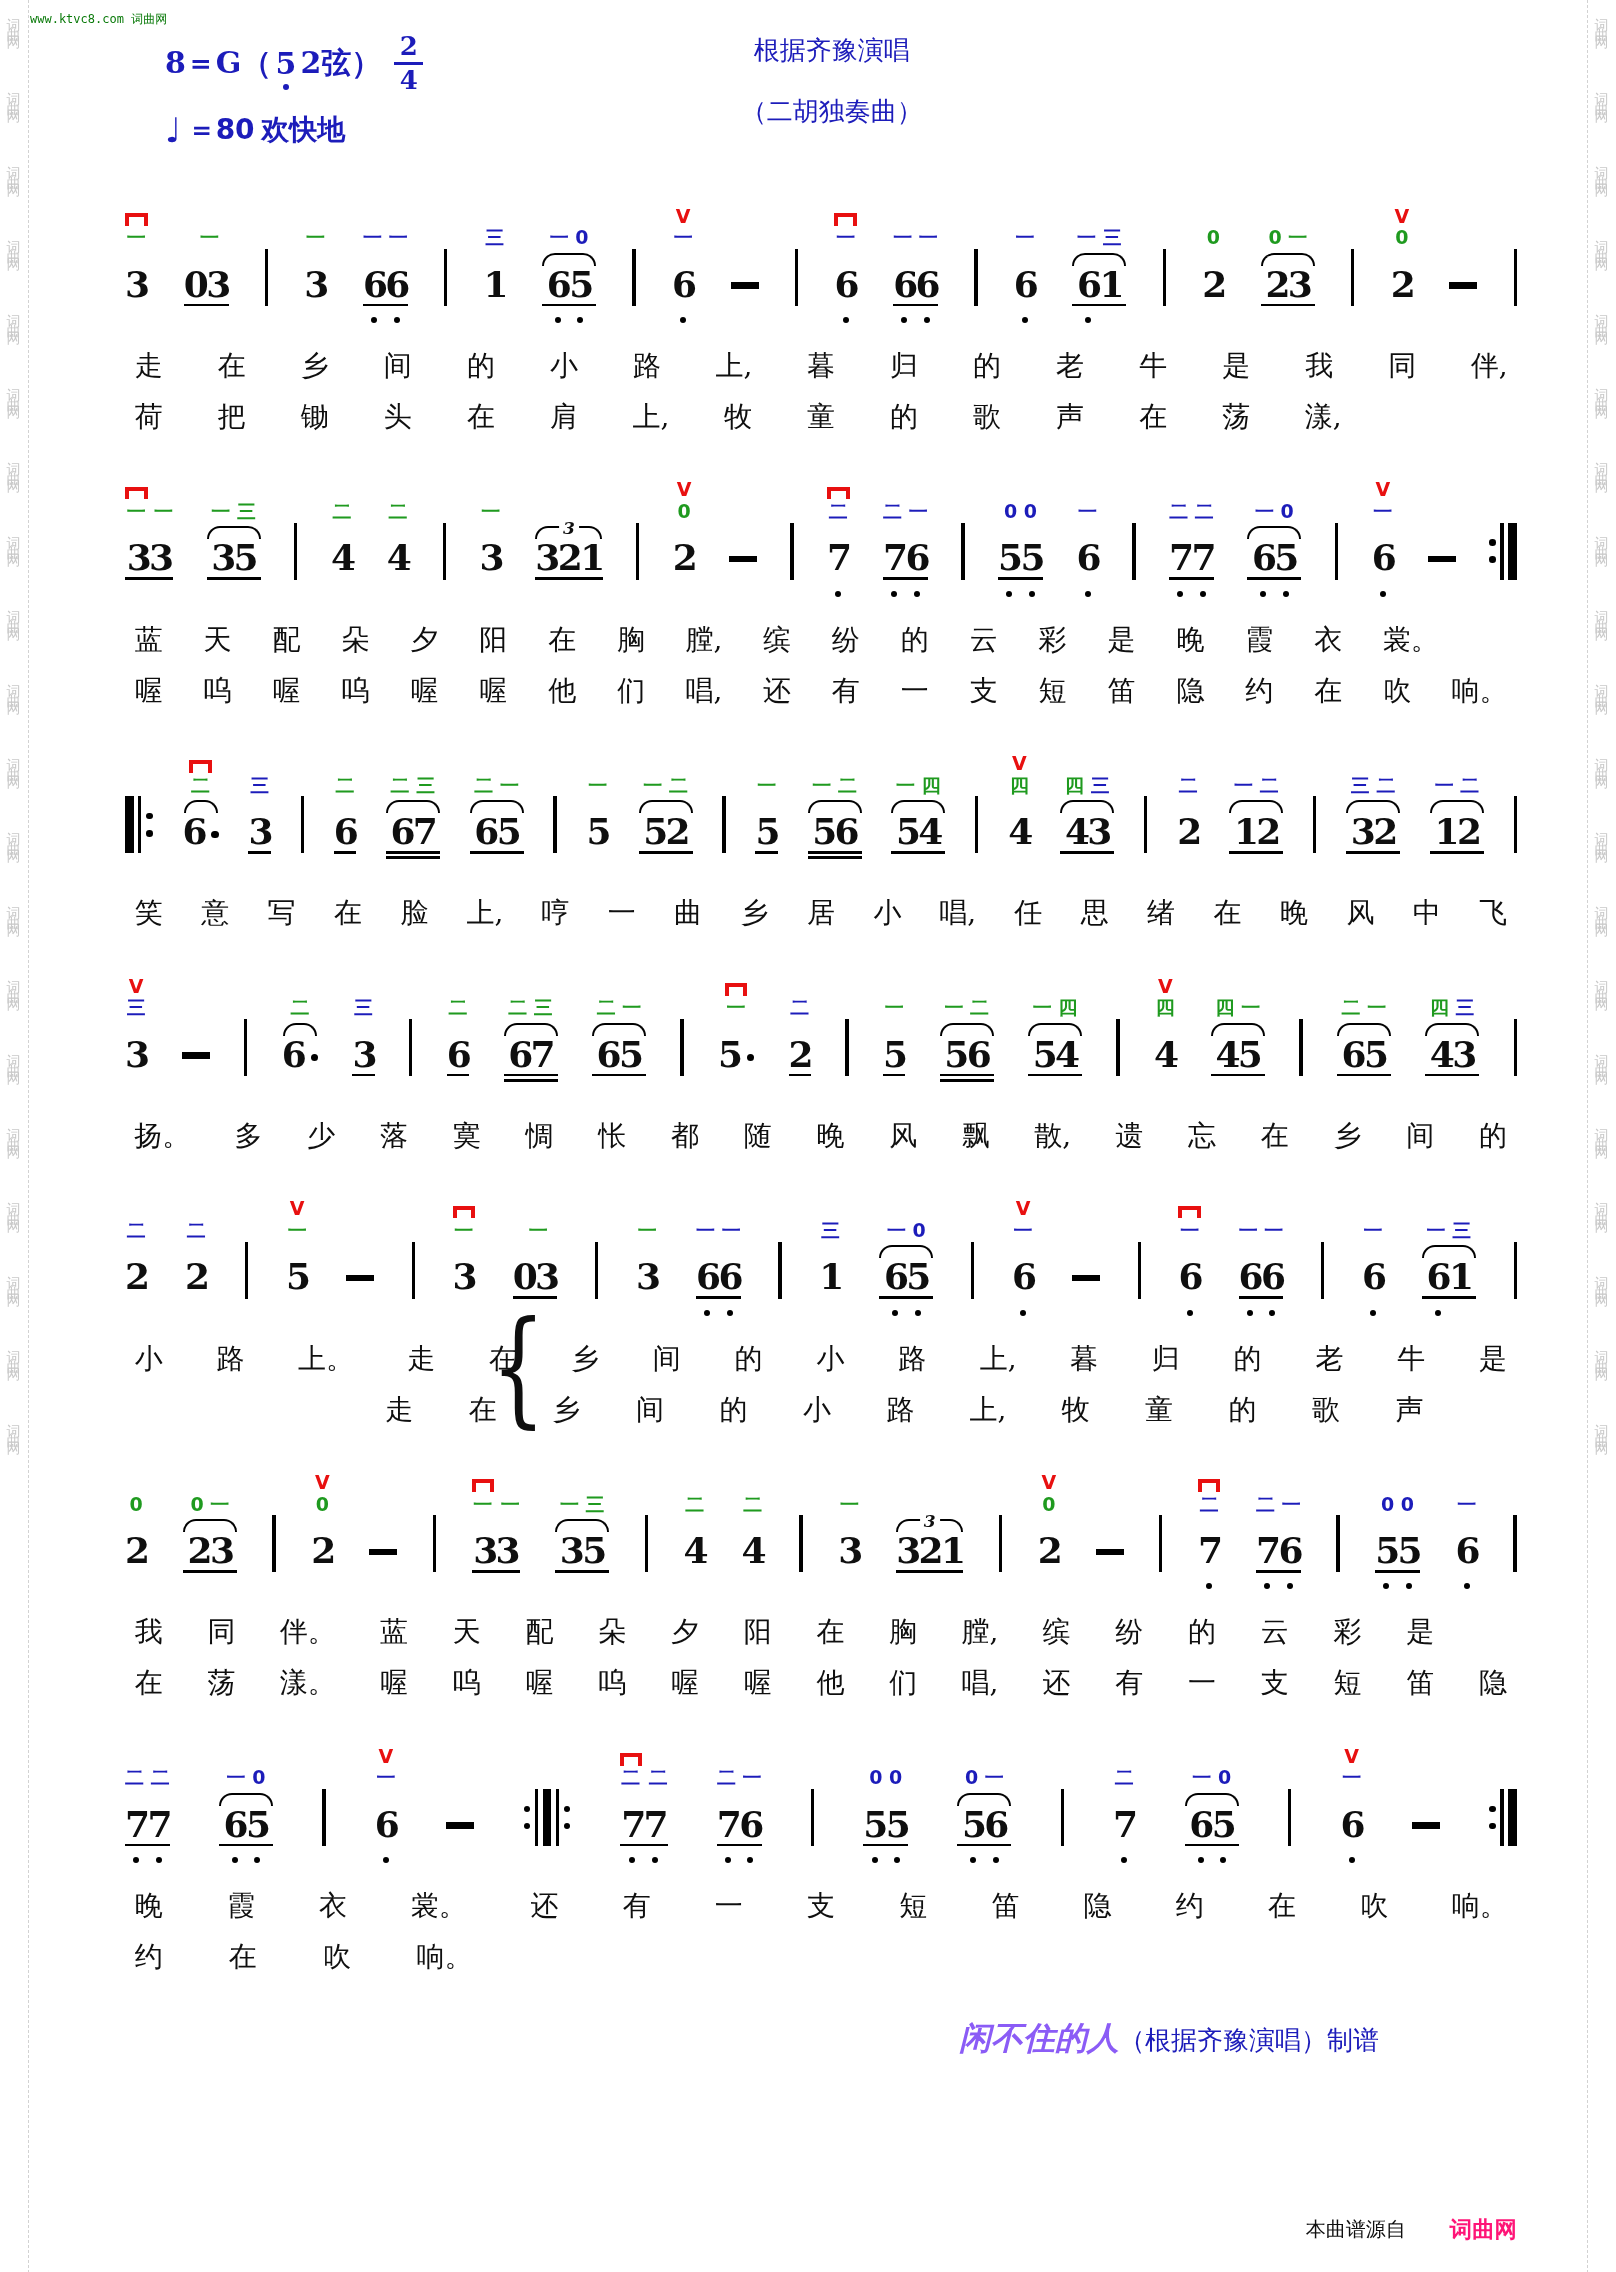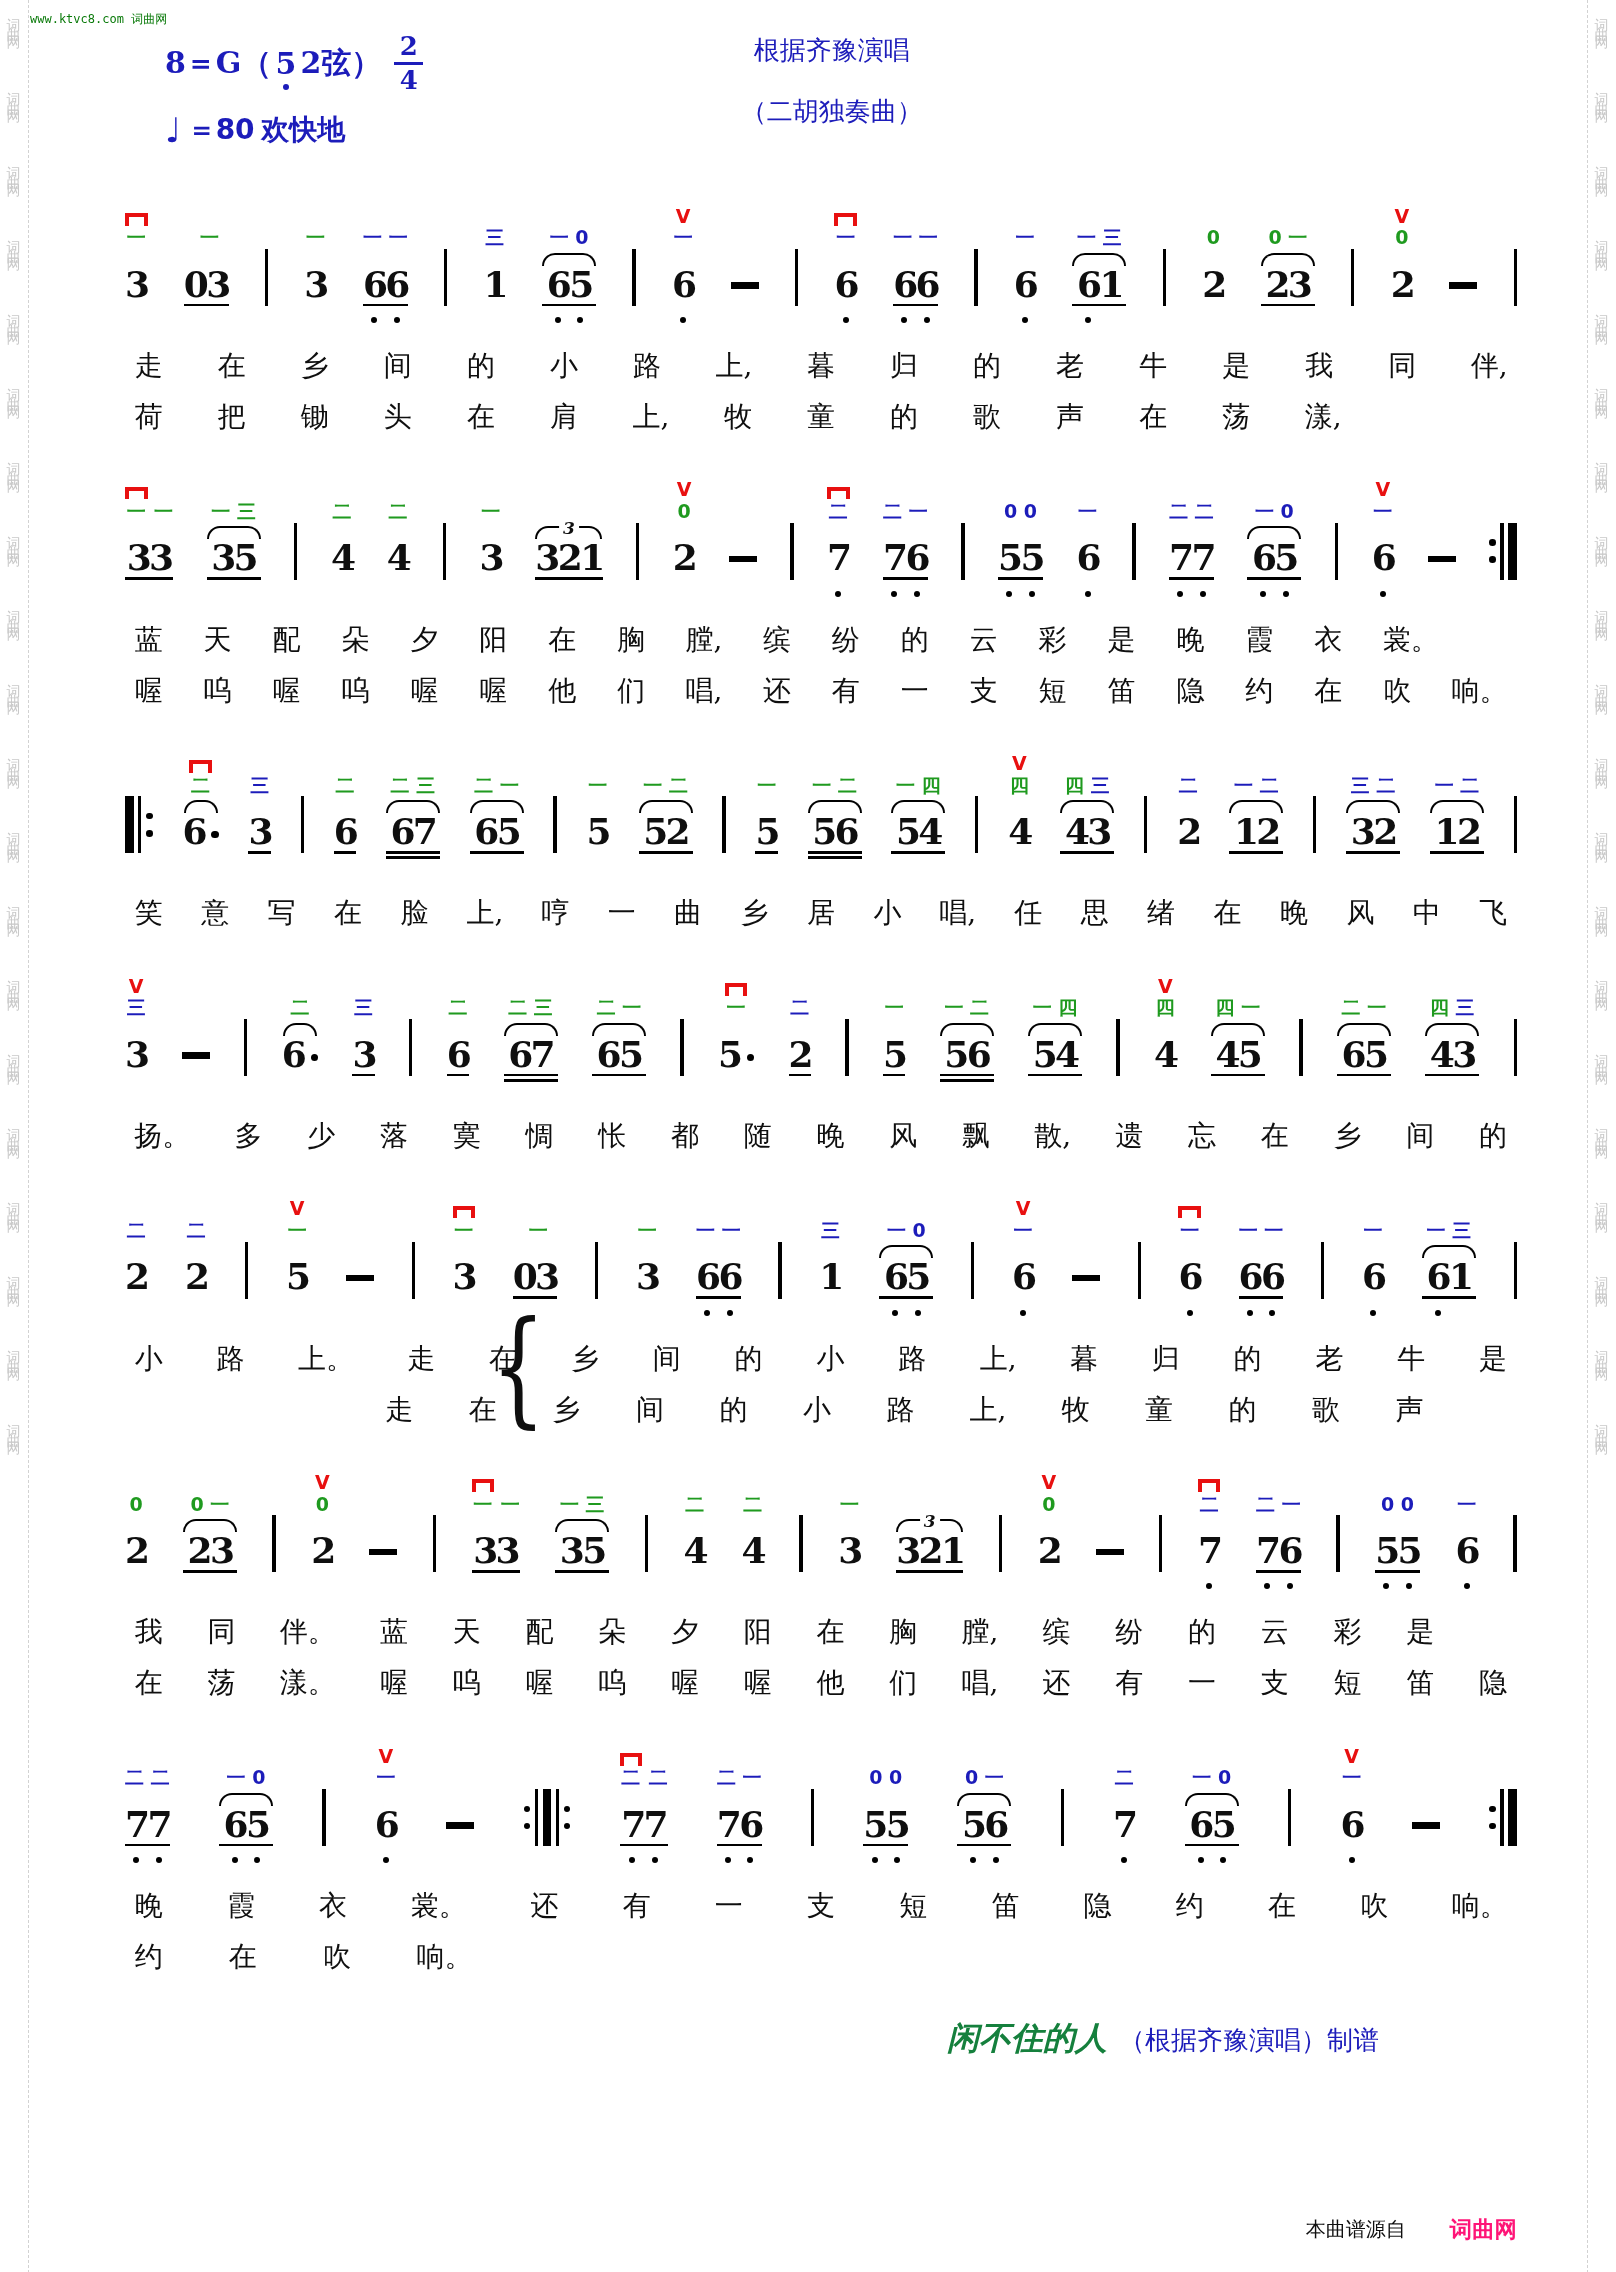--- a/index.html
+++ b/index.html
@@ -65,22 +65,22 @@
   .barthick{width:8.6px;height:57px;background:#000;}
   .rdots{display:flex;flex-direction:column;justify-content:center;gap:10.6px;height:57px;}
   .rdots i{width:6.6px;height:6.6px;border-radius:50%;background:#000;display:block;}
   .lyr{display:flex;justify-content:space-between;margin-top:13px;padding:0 9.2px;
        font-family:"DejaVu Serif",serif;font-size:28px;}
   .syl{min-width:29px;text-align:center;white-space:nowrap;}
   .brace{position:absolute;left:366px;top:135px;font-size:86px;line-height:1;
          transform:scaleY(1.45);font-family:"DejaVu Serif",serif;}
   
   .arrline{padding:6.6px 237px 0 0;text-align:right;}
-  .arr-red{color:#15803d;font-family:"DejaVu Serif",serif;font-style:italic;font-weight:bold;font-size:32px;}
-  .arr-blue{color:var(--blue);font-family:"DejaVu Serif",serif;font-size:26px;margin-left:12px;text-align:right;}
+  .arr-red{color:#8b5cf6;font-family:"DejaVu Serif",serif;font-style:italic;font-weight:bold;font-size:32px;}
+  .arr-blue{color:var(--blue);font-family:"DejaVu Serif",serif;font-size:26px;margin-left:0;text-align:right;}
   .source{position:absolute;right:99px;bottom:28px;font-size:20px;display:flex;gap:44px;align-items:center;}
   .source .ssite{color:var(--pink);font-weight:bold;font-size:22.4px;}
 </style>
 </head>
 <body>
 
 <div class="page">
   <div class="wmtext wm-left" id="wm-left">词曲网　　词曲网　　词曲网　　词曲网　　词曲网　　词曲网　　词曲网　　词曲网　　词曲网　　词曲网　　词曲网　　词曲网　　词曲网　　词曲网　　词曲网　　词曲网　　词曲网　　词曲网　　词曲网　　词曲网　　</div>
   <div class="wmdash wmdash-left"></div>
   <div class="wmtext wm-right" id="wm-right">词曲网　　词曲网　　词曲网　　词曲网　　词曲网　　词曲网　　词曲网　　词曲网　　词曲网　　词曲网　　词曲网　　词曲网　　词曲网　　词曲网　　词曲网　　词曲网　　词曲网　　词曲网　　词曲网　　词曲网　　</div>

